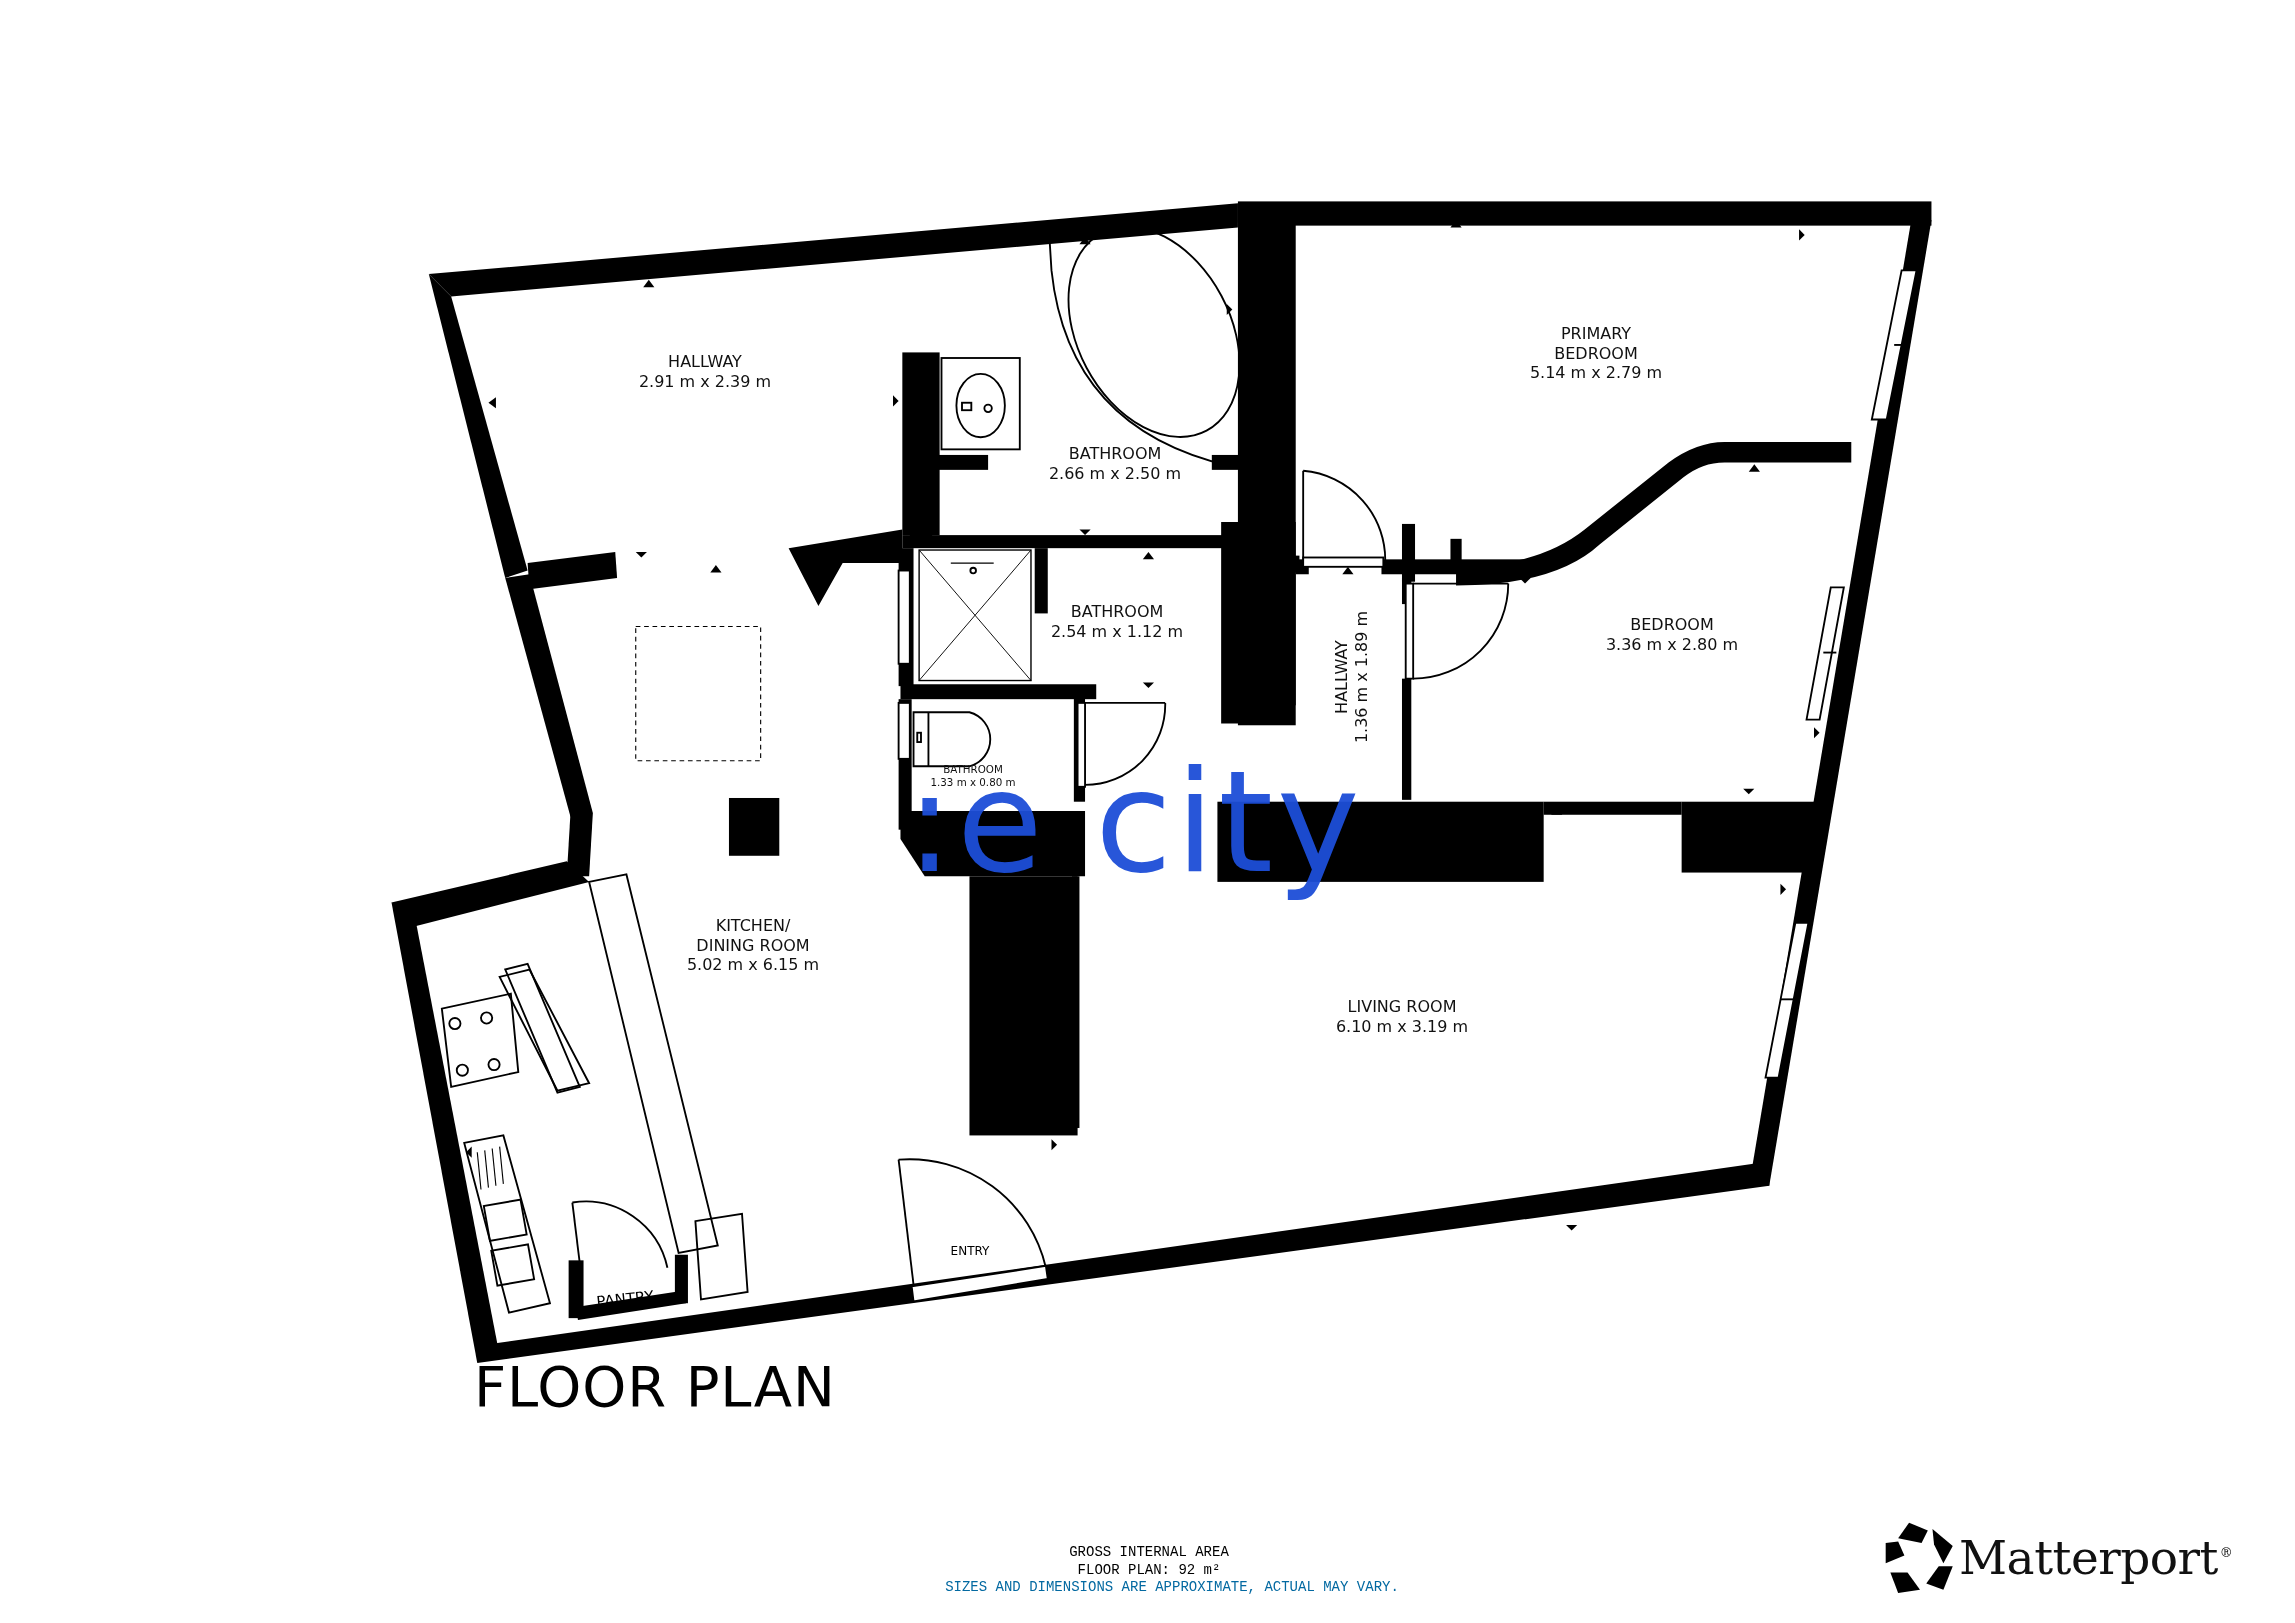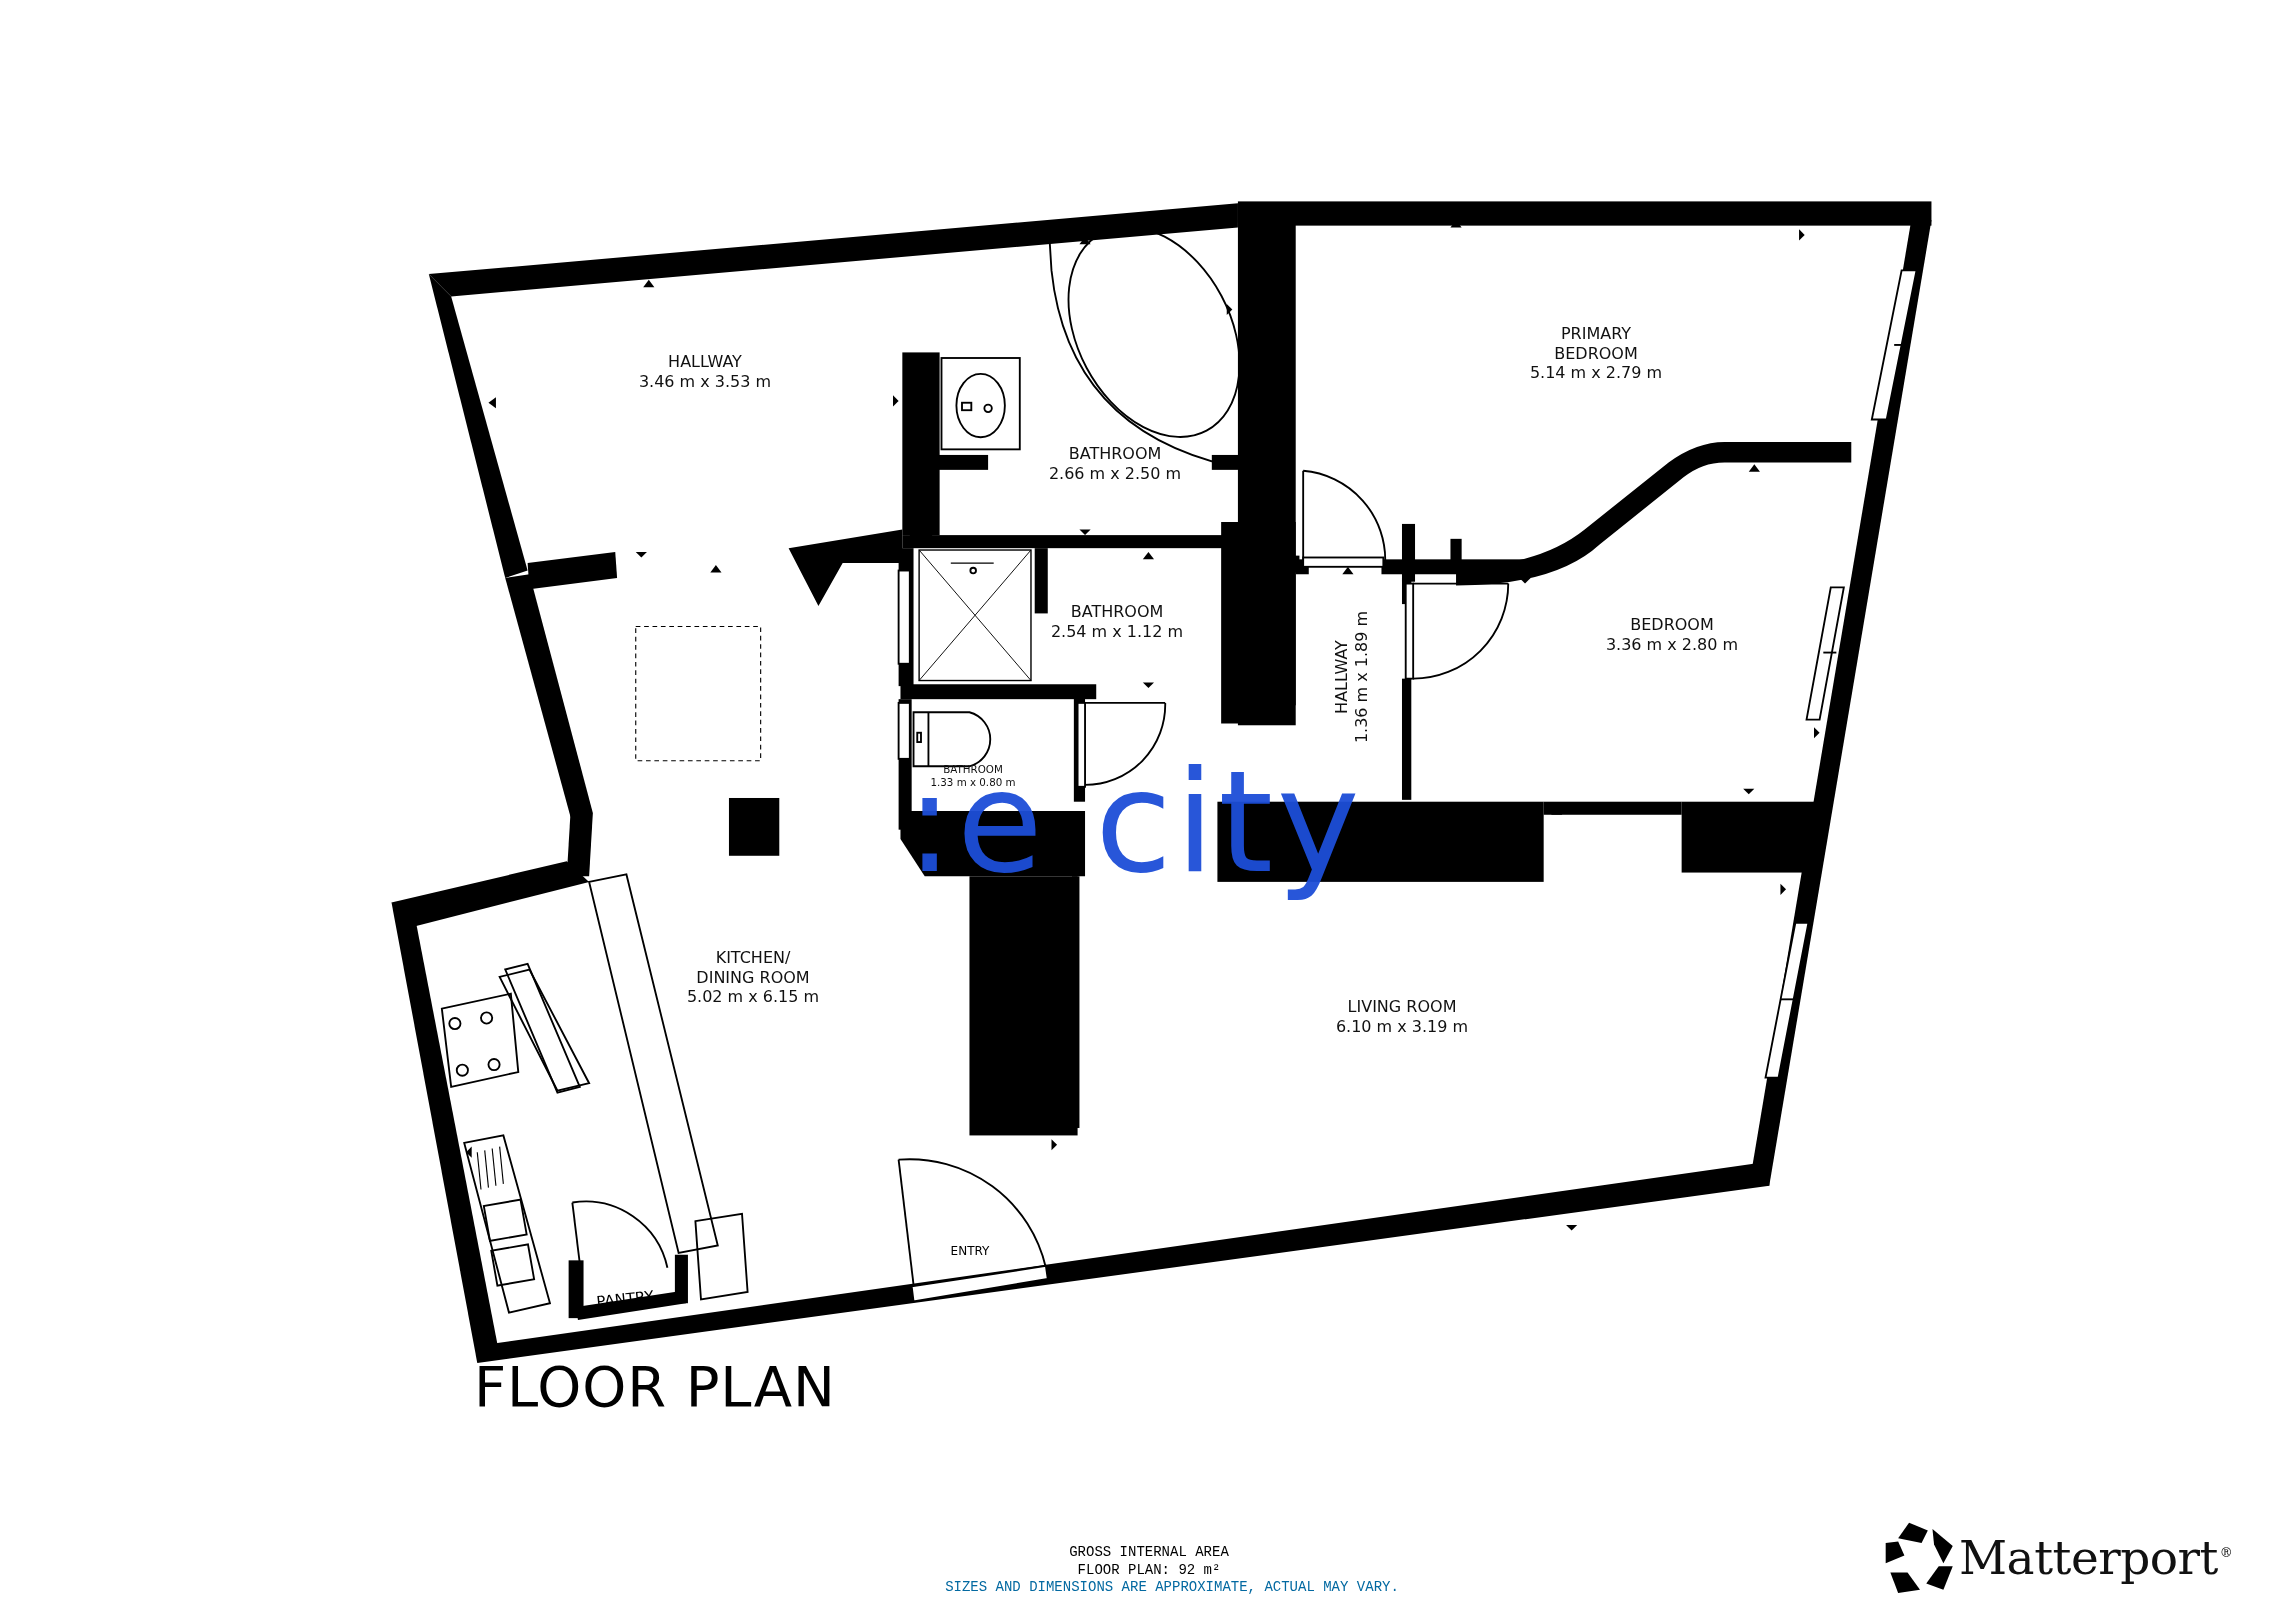--- a/index.html
+++ b/index.html
@@ -201,21 +201,21 @@
     <polygon points="1930,246 1936,252 1930,258"></polygon>
     <polygon points="1946,780 1952,786 1946,792"></polygon>
     <polygon points="1910,948 1916,954 1910,960"></polygon>
   </g>
 </svg>
 
 <div class="watermark">:e   city</div>
 
 <div class="room-label" style="left:705px; top:352px;">
   <span class="name">HALLWAY</span>
-  <span class="dims">3.46 m x 3.53 m</span>
+  <span class="dims">2.91 m x 2.39 m</span>
 </div>
 
 <div class="room-label" style="left:1115px; top:444px;">
   <span class="name">BATHROOM</span>
   <span class="dims">2.66 m x 2.50 m</span>
 </div>
 
 <div class="room-label" style="left:1596px; top:324px;">
   <span class="name">PRIMARY</span>
   <span class="name">BEDROOM</span>
@@ -235,21 +235,21 @@
 <div class="room-label" style="left:1672px; top:615px;">
   <span class="name">BEDROOM</span>
   <span class="dims">3.36 m x 2.80 m</span>
 </div>
 
 <div class="room-label small" style="left:973px; top:763px;">
   <span class="name">BATHROOM</span>
   <span class="dims">1.33 m x 0.80 m</span>
 </div>
 
-<div class="room-label" style="left:753px; top:948px;">
+<div class="room-label" style="left:753px; top:916px;">
   <span class="name">KITCHEN/</span>
   <span class="name">DINING ROOM</span>
   <span class="dims">5.02 m x 6.15 m</span>
 </div>
 
 <div class="room-label" style="left:1402px; top:997px;">
   <span class="name">LIVING ROOM</span>
   <span class="dims">6.10 m x 3.19 m</span>
 </div>
 

